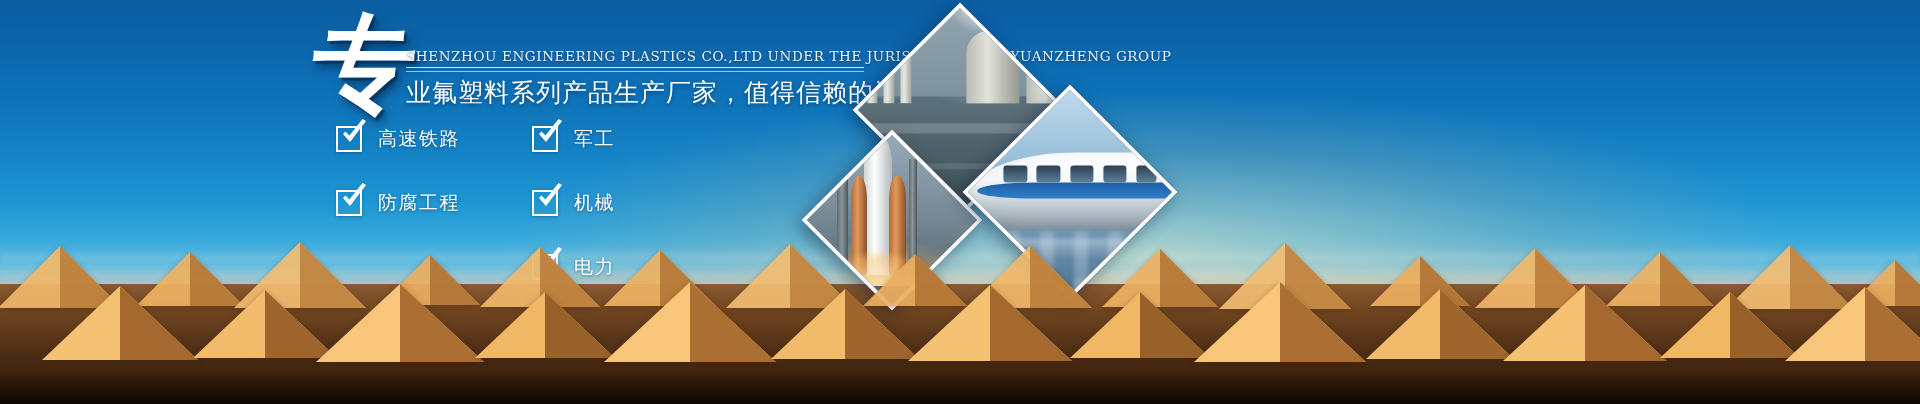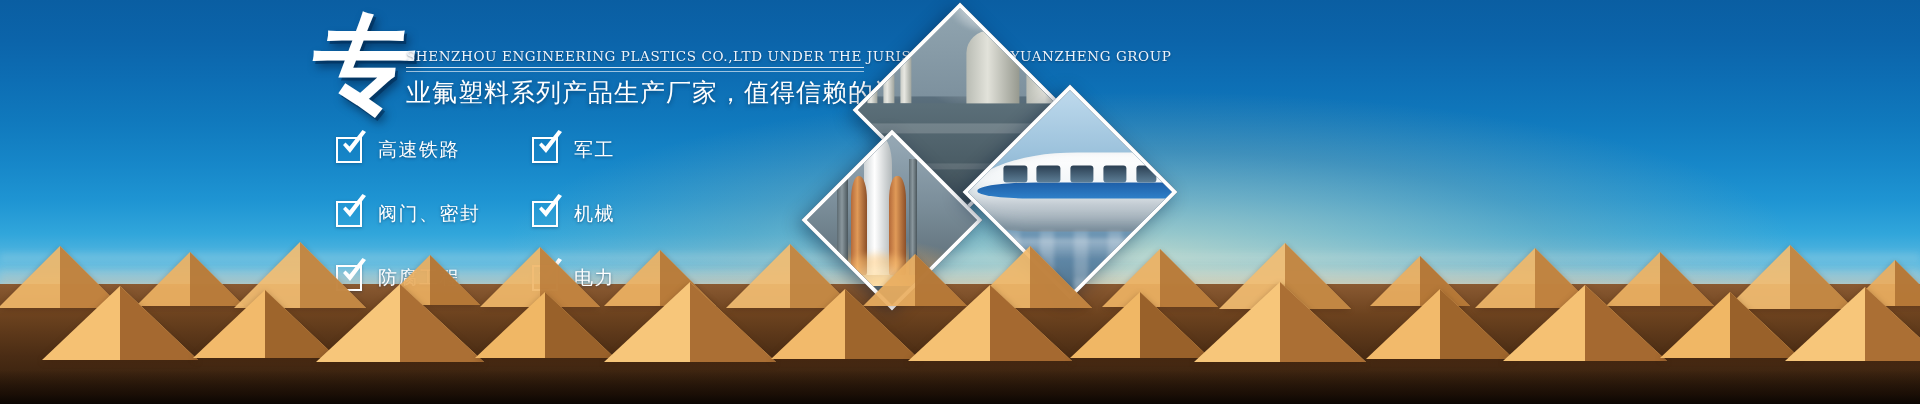--- a/index.html
+++ b/index.html
@@ -101,21 +101,21 @@
   .rule2{top:71px;height:1px;background:rgba(255,255,255,.6);}
   .head-cn{
     position:absolute;left:406px;top:76px;
     color:#ffffff;
     font-size:25px;letter-spacing:1px;white-space:nowrap;
     font-weight:400;
     text-shadow:0 2px 4px rgba(0,35,70,.55);
   }
   
   .features{position:absolute;left:336px;top:122px;}
-  .col{position:absolute;top:11px;}
+  .col{position:absolute;top:0;}
   .col-a{left:0;}
   .col-b{left:196px;}
   .fitem{
     position:relative;height:34px;margin-bottom:30px;
     display:flex;align-items:center;white-space:nowrap;
   }
   .fitem:last-child{margin-bottom:0;}
   .cbx{
     position:relative;width:26px;height:26px;
     border:2px solid #ffffff;
@@ -317,28 +317,20 @@
             </svg>
           </span>
           <span class="flabel">高速铁路</span>
         </div>
         <div class="fitem">
           <span class="cbx">
             <svg class="tick" viewBox="0 0 30 30">
               <path d="M4 15 L11 23 L27 2 L23.5 0 L10.5 16.5 L6.5 12.5 Z" fill="#ffffff"></path>
             </svg>
           </span>
-          <span class="flabel">阀门、密封</span>
-        </div>
-        <div class="fitem">
-          <span class="cbx">
-            <svg class="tick" viewBox="0 0 30 30">
-              <path d="M4 15 L11 23 L27 2 L23.5 0 L10.5 16.5 L6.5 12.5 Z" fill="#ffffff"></path>
-            </svg>
-          </span>
           <span class="flabel">防腐工程</span>
         </div>
       </div>
     <div class="col col-b" id="col-right">
         <div class="fitem">
           <span class="cbx">
             <svg class="tick" viewBox="0 0 30 30">
               <path d="M4 15 L11 23 L27 2 L23.5 0 L10.5 16.5 L6.5 12.5 Z" fill="#ffffff"></path>
             </svg>
           </span>

